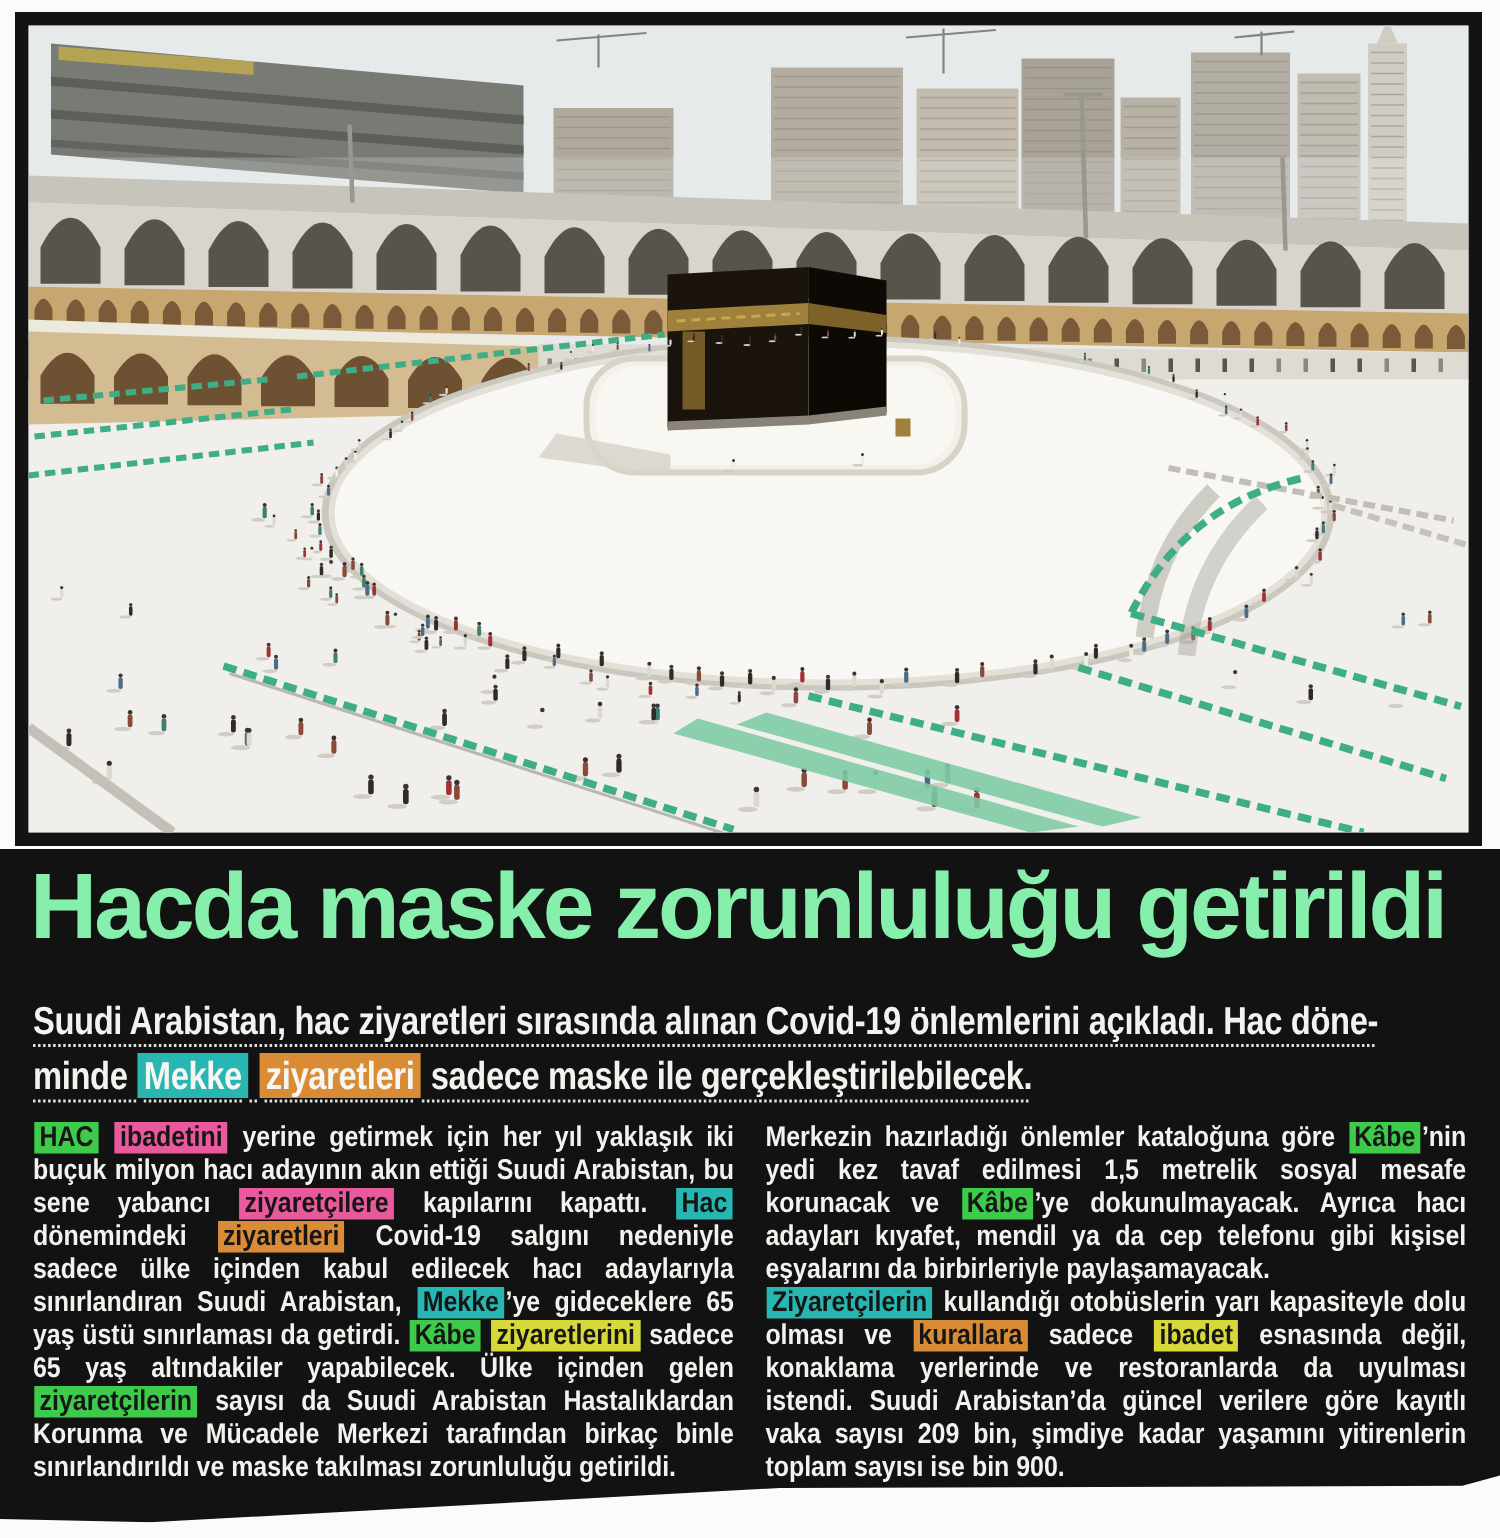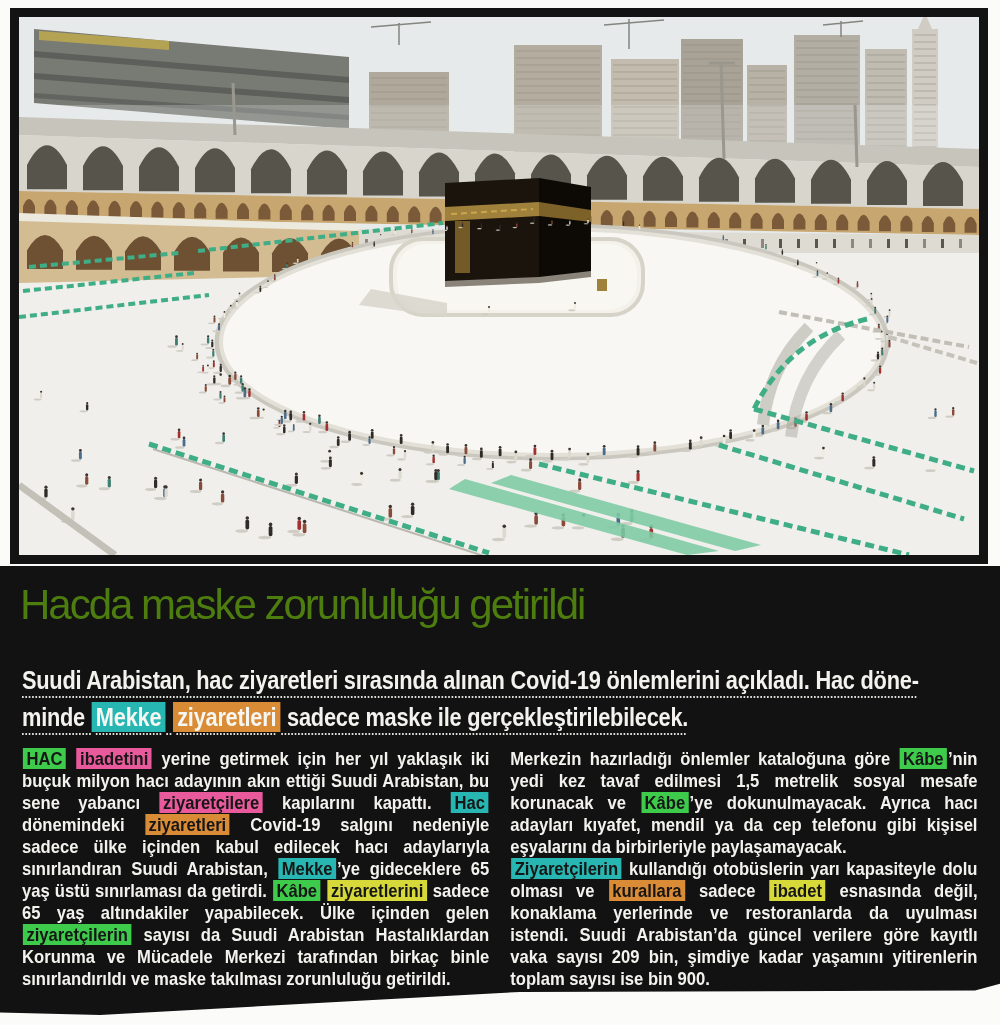--- a/index.html
+++ b/index.html
@@ -7,21 +7,21 @@
         font-family:"Liberation Sans",sans-serif;}
   
   .photo{position:absolute;left:10px;top:8px;margin:0;width:960px;height:538px;
          border:9px solid #131313;background:#e7eaea;}
   .photo svg{display:block;width:100%;height:100%;}
   
   .panel{position:absolute;left:0;right:0;top:566px;bottom:0;background:var(--panel_bg);
          overflow:hidden;color:var(--text);
          clip-path:polygon(0 0,100% 0,100% 91%,97.5% 92.5%,52% 92.8%,10% 97.8%,0 97.3%);}
   .headline{position:absolute;top:2px;left:20px;margin:0;white-space:nowrap;
-            font-size:42px;line-height:74px;font-weight:400;letter-spacing:-2px;color:#4d7c0f;}
+            font-size:62px;line-height:74px;font-weight:700;letter-spacing:-2px;color:#86efac;}
   .headline-inner{display:inline-block;transform-origin:0 50%;}
   .subtitle{position:absolute;top:96px;left:22px;width:1140px;margin:0;
             font-size:26px;line-height:37px;font-weight:700;letter-spacing:-.3px;
             transform-origin:0 0;}
   .subtitle .sub-line{white-space:nowrap;
             text-decoration:underline dotted rgba(246,246,242,.9);
             text-decoration-thickness:2px;text-underline-offset:7px;}
   .cols{position:absolute;top:182px;left:22px;width:1092px;display:flex;gap:24px;
         transform:scaleX(.875);transform-origin:0 0;
         font-size:19px;line-height:22px;font-weight:700;letter-spacing:0;}

